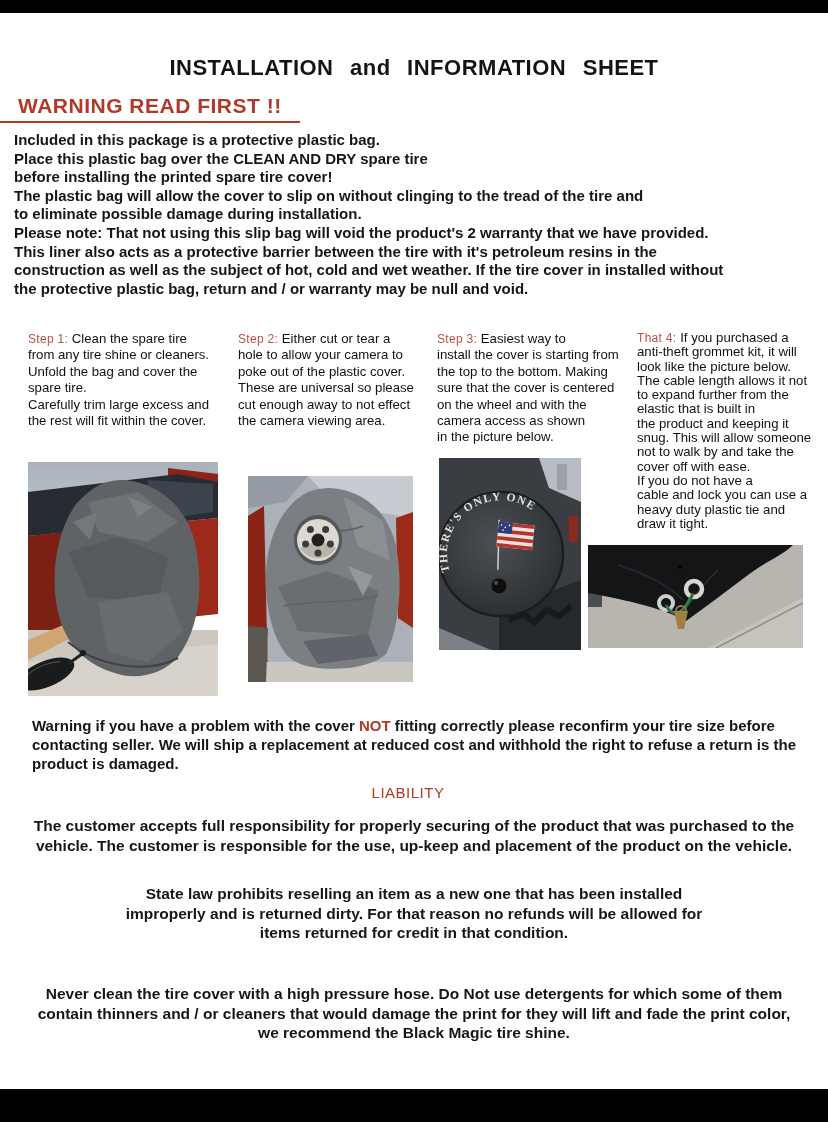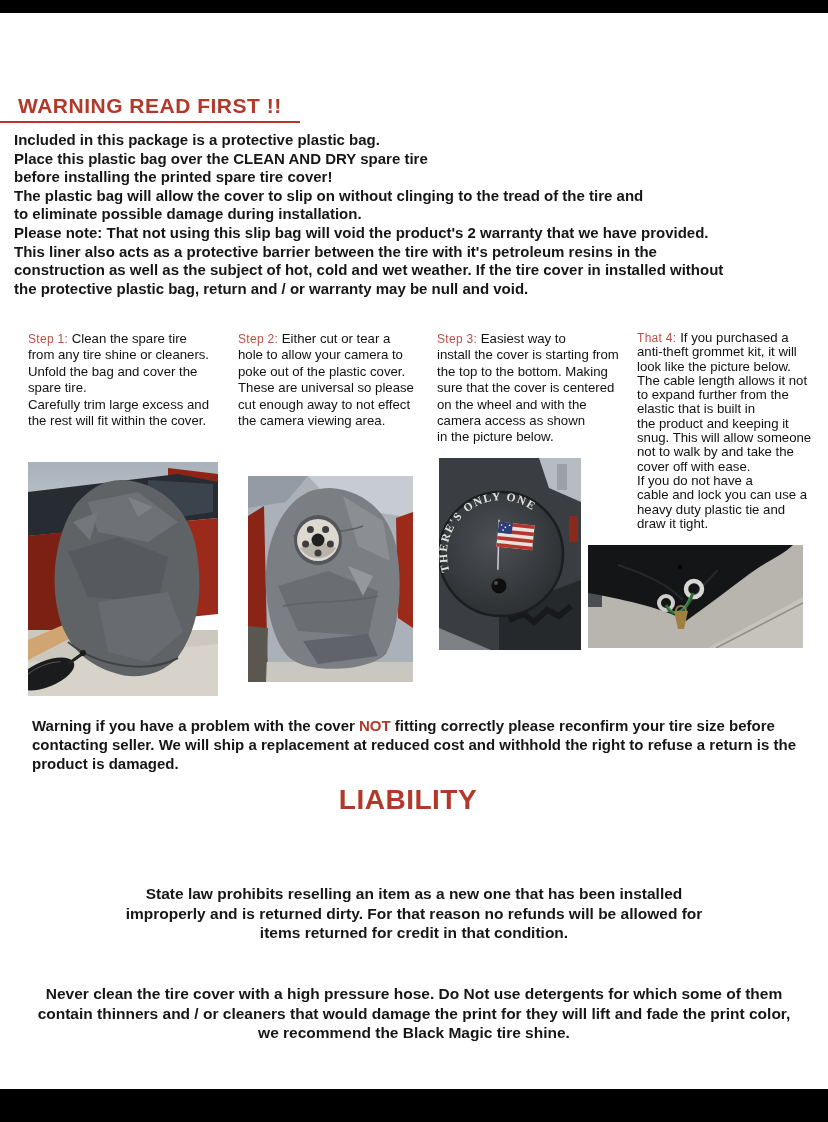--- a/index.html
+++ b/index.html
@@ -33,37 +33,38 @@
   .photo{position:absolute;overflow:hidden;}
   .photo svg{display:block;}
 
   .fitwarn{
     position:absolute;top:716px;left:32px;width:772px;
     font-size:15px;font-weight:bold;line-height:19px;color:#161616;
   }
   .fitwarn .hot{color:var(--accent_red,#c0392b);}
   .sec-head{
     position:absolute;left:0;width:816px;text-align:center;
-    font-size:28px;font-weight:bold;color:var(--accent_red,#b2392a);letter-spacing:.5px;
+    font-size:15px;font-weight:normal;color:var(--accent_red,#b2392a);letter-spacing:.5px;
   }
   .liab-head{top:784px;}
   .maint-head{top:953px;}
   .para{
     position:absolute;text-align:center;font-size:15.5px;font-weight:bold;line-height:19.5px;color:#161616;
   }
   .liab1{top:816px;left:24px;width:780px;}
   .liab2{top:884px;left:124px;width:580px;}
   .maint1{top:984px;left:30px;width:768px;}
 </style>
 </head>
 <body>
 
 <div class="sheet">
   <div class="bar top"></div>
 
+  <div class="title">INSTALLATION and INFORMATION SHEET</div>
 
   <div class="warn-wrap">
     <span class="warn-head">WARNING READ FIRST !!</span>
   </div>
 
   <div class="intro">Included in this package is a protective plastic bag.
 Place this plastic bag over the CLEAN AND DRY spare tire
 before installing the printed spare tire cover!
 The plastic bag will allow the cover to slip on without clinging to the tread of the tire and
 to eliminate possible damage during installation.
@@ -249,18 +250,19 @@
       <g>
         <path d="M88,66 a5 5 0 0 1 10 0" fill="none" stroke="#8a7a50" stroke-width="2"></path>
         <polygon points="86,66 100,66 96,84 90,84" fill="#a08040"></polygon>
       </g>
     </svg>
   </div>
 
   <div class="fitwarn"><span>Warning if you have a problem with the cover  </span><span class="hot">NOT</span><span> fitting correctly please reconfirm your tire size before contacting seller. We will ship a replacement at reduced cost and withhold the right to refuse a return is the product is damaged.</span></div>
 
   <div class="sec-head liab-head">LIABILITY</div>
+  <div class="para liab1">The customer accepts full responsibility for properly securing of the product that was purchased to the vehicle.  The customer is responsible for the use, up-keep and placement of the product on the vehicle.</div>
   <div class="para liab2">State law prohibits reselling an item as a new one that has been installed improperly and is returned dirty. For that reason no refunds will be allowed for items returned for credit in that condition.</div>
 
   <div class="para maint1">Never clean the tire cover with a high pressure hose.  Do Not  use detergents for which some of them contain thinners and / or cleaners that would damage the print for they will lift and fade the print color, we recommend the Black Magic tire shine.</div>
 
   <div class="bar bottom"></div>
 </div>
 
 </body></html>

